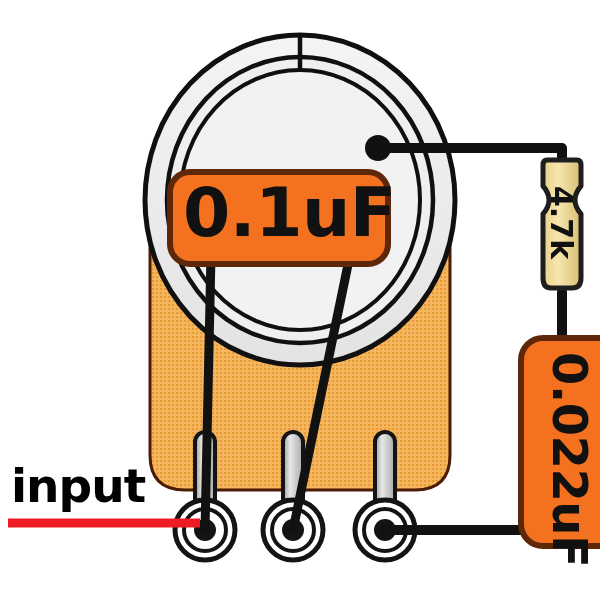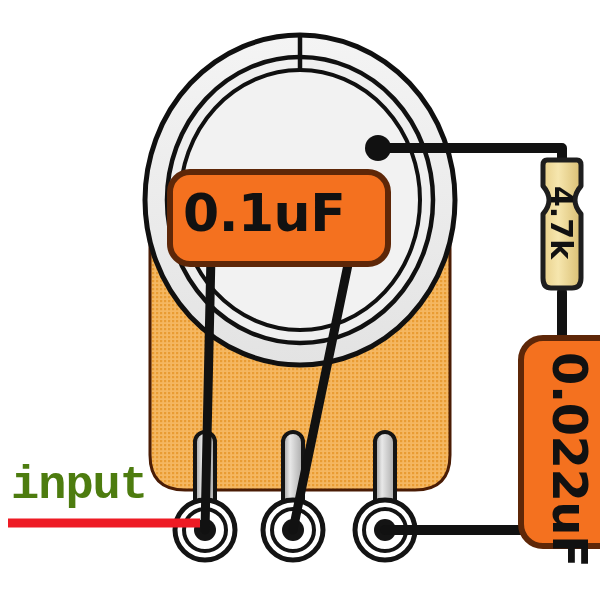--- a/index.html
+++ b/index.html
@@ -33,21 +33,21 @@
     font-family: "DejaVu Sans", sans-serif;
     font-weight: bold;
     color: #111111;
     white-space: nowrap;
     letter-spacing: -0.5px;
     pointer-events: none;
   }
   #cap1-text {
     left: 183px;
     top: 186px;
-    font-size: 52px;
+    font-size: 68px;
     line-height: 54px;
   }
   #cap2-text {
     left: 0px;
     top: 0px;
     font-size: 48px;
     line-height: 48px;
     transform-origin: 0 0;
   }
   #cap2-wrap {
@@ -74,24 +74,23 @@
     line-height: 30px;
     transform: rotate(90deg);
     transform-origin: 0 0;
     letter-spacing: 0px;
   }
   #input-text {
     left: 11px;
     top: 462px;
     font-size: 47px;
     line-height: 47px;
-    color: #4d7c0f;
+    color: #000000;
     font-weight: bold;
     letter-spacing: -1px;
-    font-family: Liberation Mono, monospace;
   }
 </style>
 </head>
 <body>
 
 <div id="stage">
 
   <svg id="diagram-svg" viewBox="0 0 600 600" xmlns="http://www.w3.org/2000/svg">
     <defs>
 

